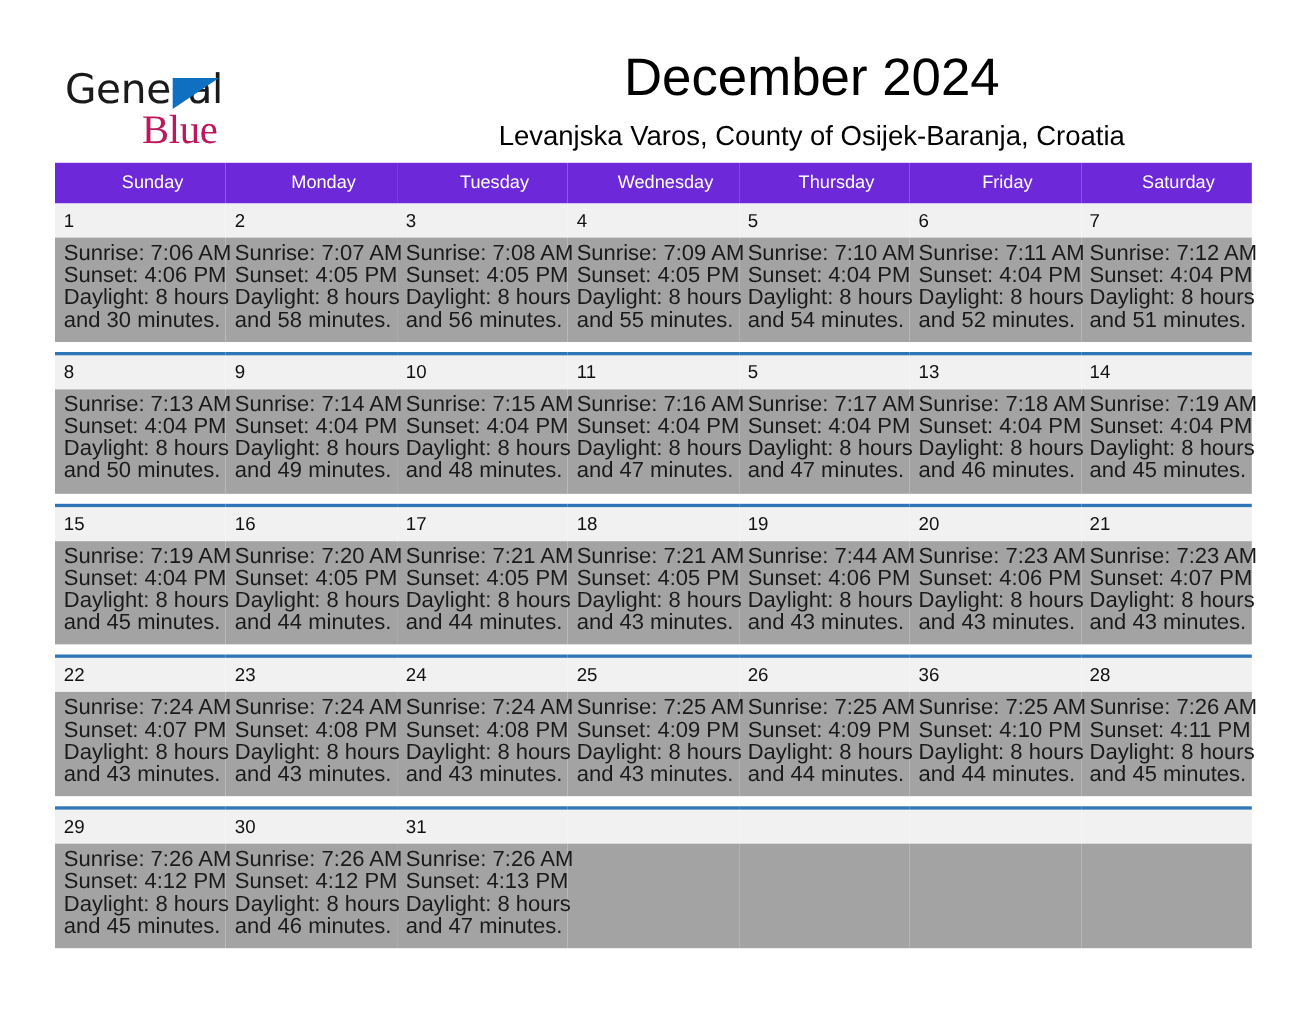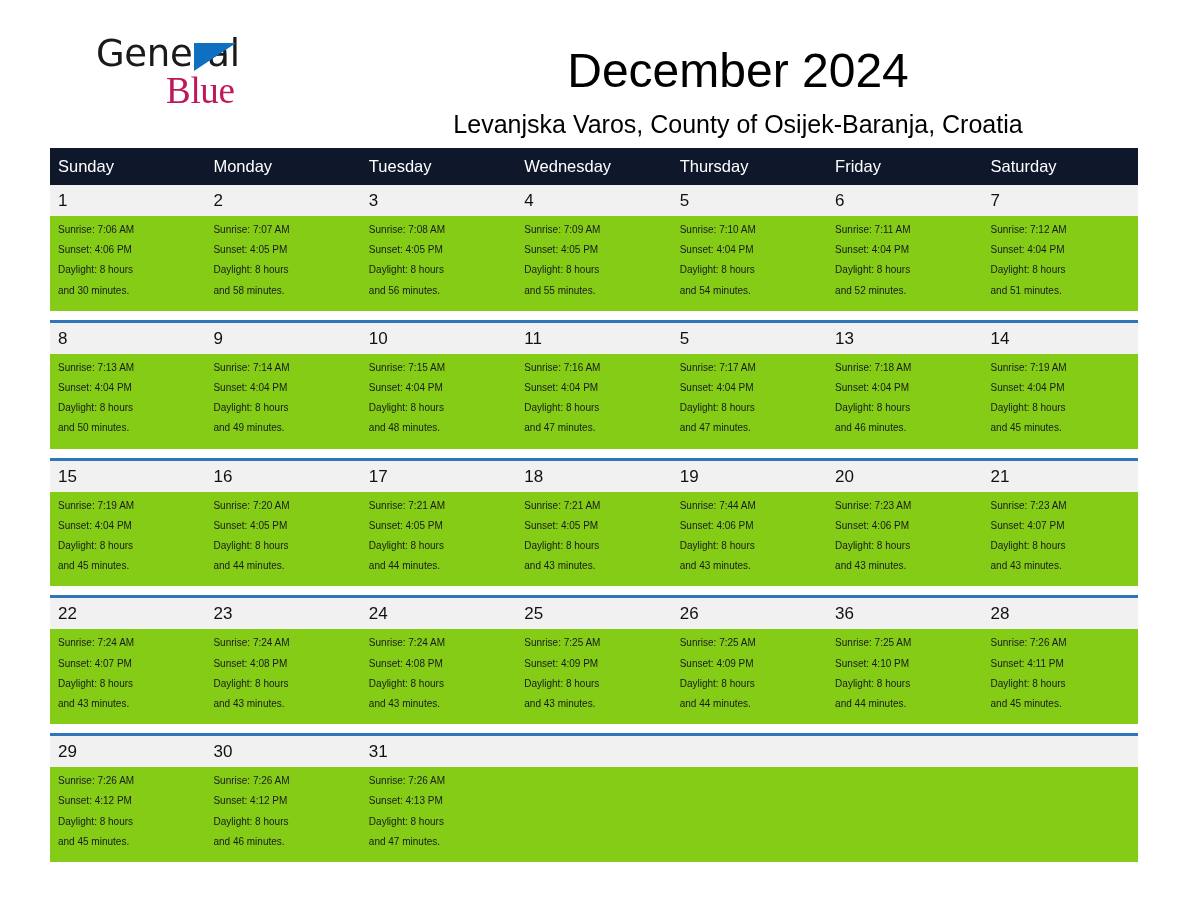--- a/index.html
+++ b/index.html
@@ -23,24 +23,23 @@
   }
 
   
   .header {
     position: relative;
     height: 148px;
   }
   .logo {
     position: absolute;
     left: 9px;
-    top: 32px;
+    top: 60px;
     width: 300px;
     height: 82px;
-    margin-left: 37px;
   }
   .logo-general {
     position: absolute;
     left: 0;
     top: 0;
     font-size: 37px;
     line-height: 44px;
     letter-spacing: -0.3px;
     color: #1a1a1a;
     font-family: "DejaVu Sans", sans-serif;
@@ -89,43 +88,43 @@
     color: #000;
   }
 
   
   .calendar {
     width: 1088px;
     border-collapse: collapse;
     table-layout: fixed;
   }
   .cal-head th {
-    background: #0f172a;
+    background: #6d28d9;
     color: #ffffff;
     font-size: 16.5px;
     font-weight: 400;
-    text-align: left;
-    padding: 8px 0 9px 8px;
+    text-align: center;
+    padding: 8px 0 9px 22px;
     line-height: 20px;
   }
   .daynum-row td {
     background: #f1f1f1;
     border-top: 3px solid #2f76b8;
     font-size: 17px;
     line-height: 21px;
     padding: 5px 0 5px 8px;
     color: #111;
     vertical-align: top;
   }
   .daynum-row.first td {
     border-top: none;
   }
   .info-row td {
-    background: #84cc16;
-    font-size: 10px;
+    background: #a3a3a3;
+    font-size: 20px;
     line-height: 20.2px;
     padding: 4px 0 10px 8px;
     vertical-align: top;
     color: #1a1a1a;
   }
   .info-row td .line {
     display: block;
     white-space: nowrap;
   }
   .empty-cell { }

